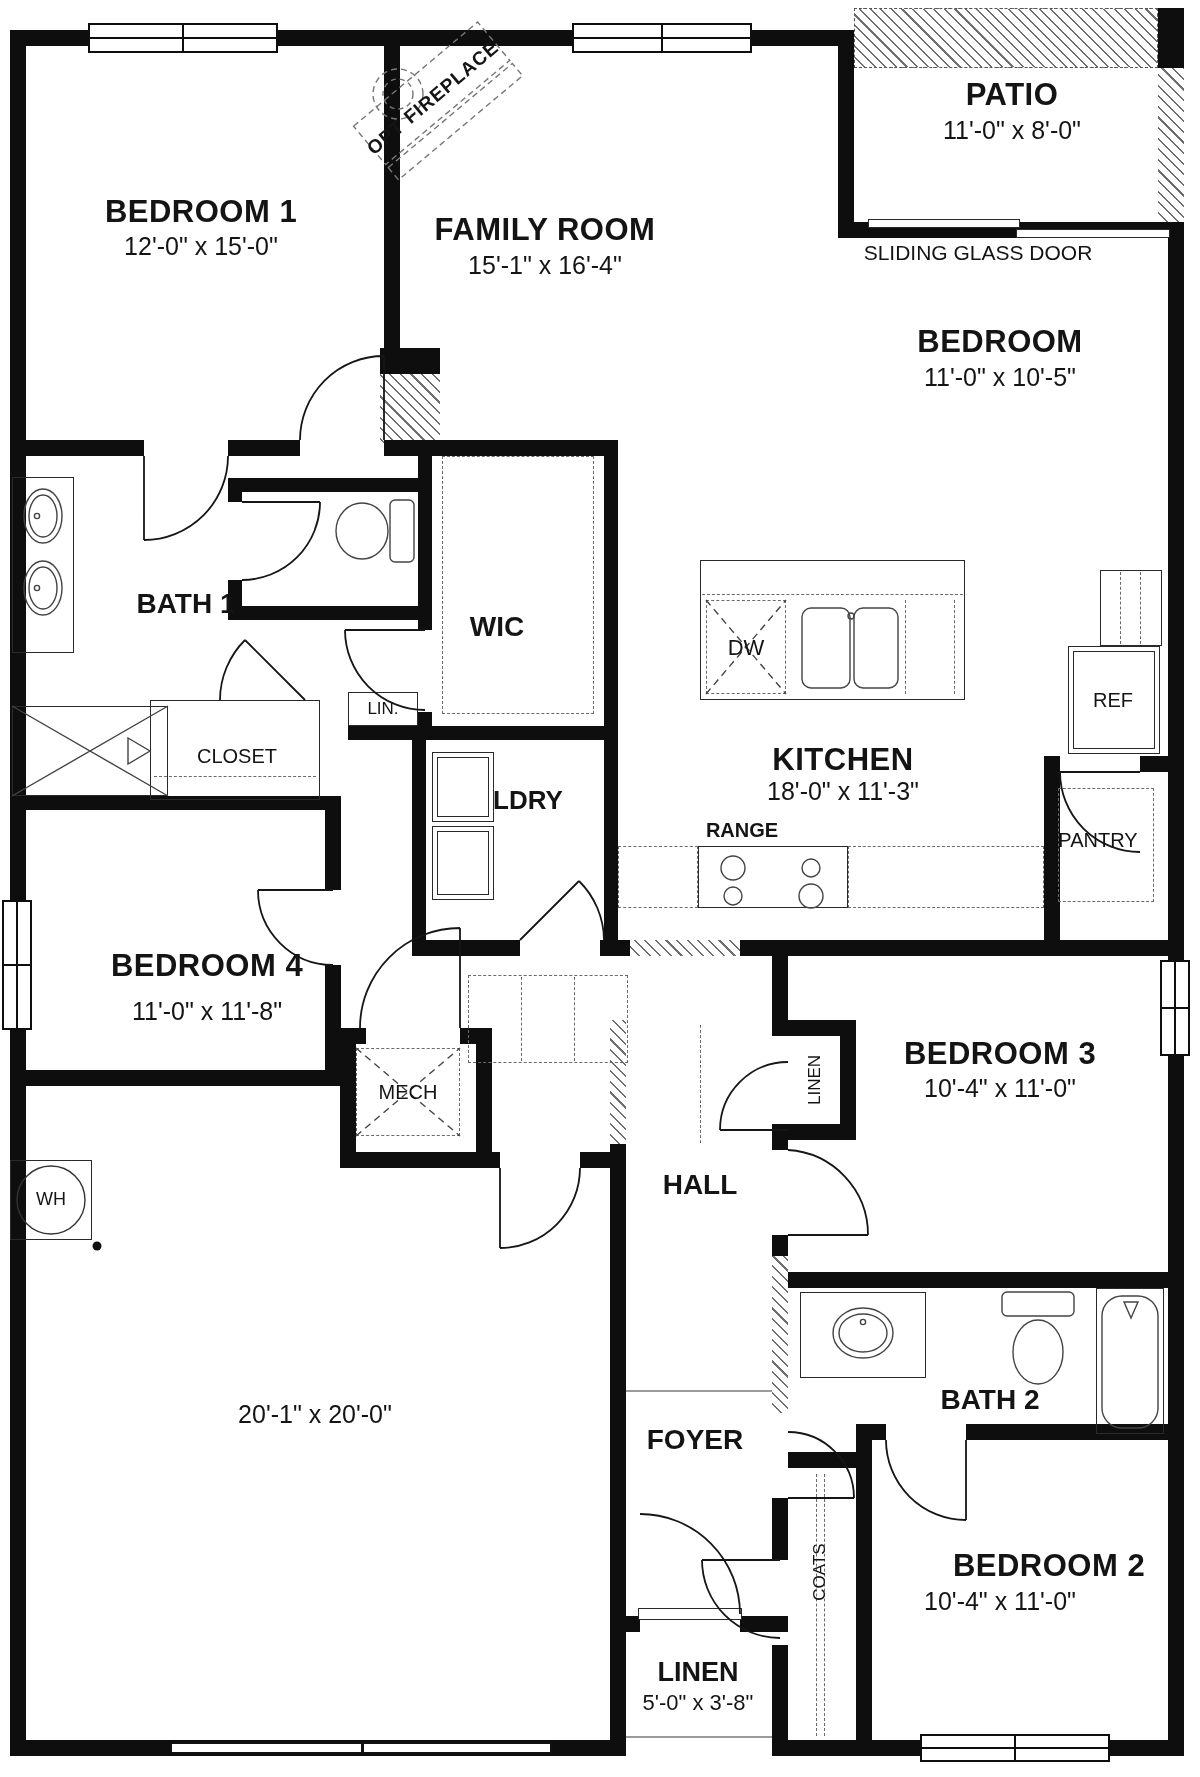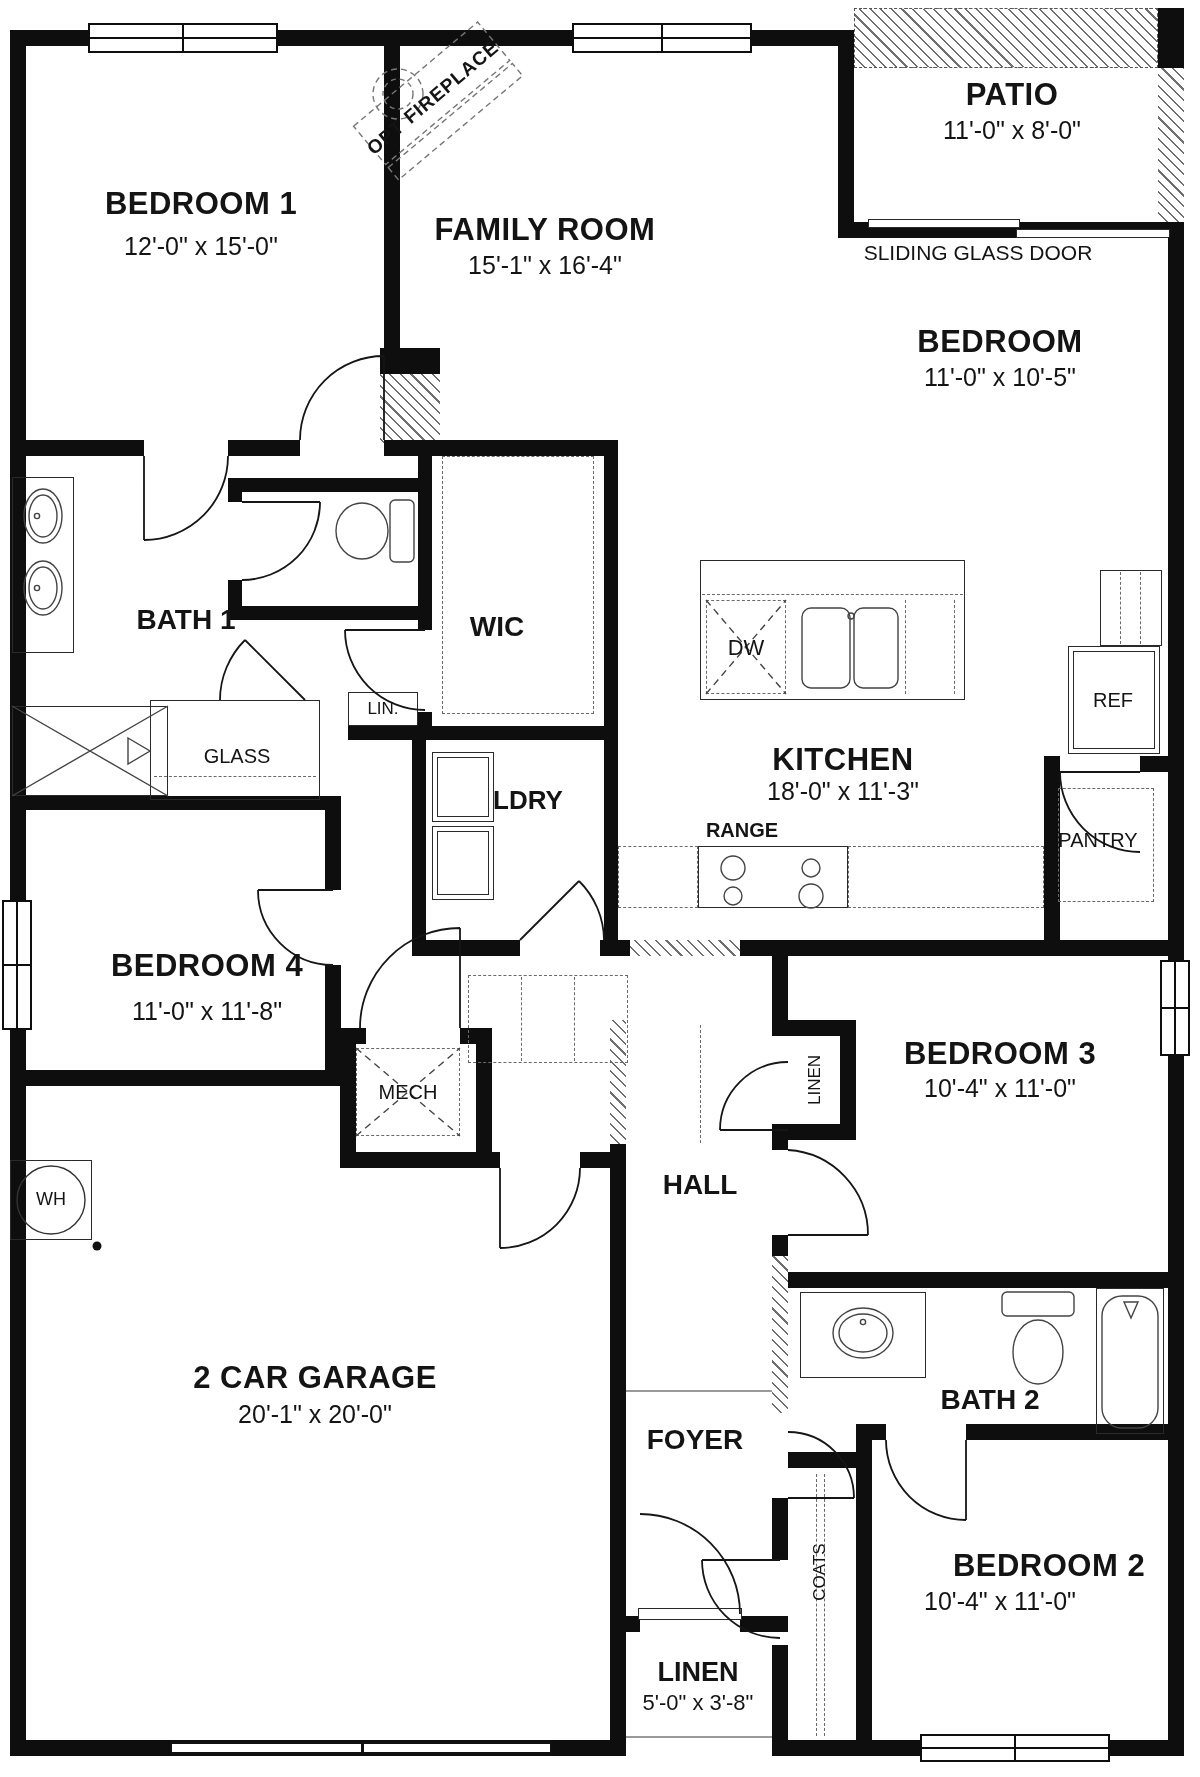--- a/index.html
+++ b/index.html
@@ -247,40 +247,40 @@
 
       <g transform="rotate(-40 430 96)" stroke="#777" stroke-dasharray="6 4">
         <rect x="352" y="70" width="162" height="50"></rect>
         <rect x="352" y="124" width="162" height="16"></rect>
       </g>
       <circle cx="398" cy="94" r="25" stroke="#777" stroke-dasharray="6 4"></circle>
       <circle cx="398" cy="94" r="15" stroke="#777" stroke-dasharray="5 4"></circle>
     </g>
   </svg>
 
-  <div class="label name" style="left:201px;top:204px">BEDROOM 1</div>
+  <div class="label name" style="left:201px;top:212px">BEDROOM 1</div>
   <div class="label dims" style="left:201px;top:246px">12'-0" x 15'-0"</div>
 
   <div class="label name" style="left:545px;top:230px">FAMILY ROOM</div>
   <div class="label dims" style="left:545px;top:265px">15'-1" x 16'-4"</div>
 
   <div class="label rotfp" style="left:433px;top:98px">OPT FIREPLACE</div>
 
   <div class="label name" style="left:1012px;top:95px">PATIO</div>
   <div class="label dims" style="left:1012px;top:130px">11'-0" x 8'-0"</div>
 
   <div class="label small" style="left:978px;top:253px;font-size:21px;font-weight:500">SLIDING GLASS DOOR</div>
 
   <div class="label name" style="left:1000px;top:342px">BEDROOM</div>
   <div class="label dims" style="left:1000px;top:377px">11'-0" x 10'-5"</div>
 
-  <div class="label mid" style="left:186px;top:620px">BATH 1</div>
+  <div class="label mid" style="left:186px;top:604px">BATH 1</div>
   <div class="label mid" style="left:497px;top:627px">WIC</div>
   <div class="label tiny" style="left:383px;top:709px">LIN.</div>
-  <div class="label small" style="left:237px;top:756px;font-weight:500">GLASS</div>
+  <div class="label small" style="left:237px;top:756px;font-weight:500">CLOSET</div>
   <div class="label mid" style="left:528px;top:800px;font-size:26px">LDRY</div>
 
   <div class="label name" style="left:843px;top:760px">KITCHEN</div>
   <div class="label dims" style="left:843px;top:791px">18'-0" x 11'-3"</div>
   <div class="label small" style="left:746px;top:648px;font-weight:500;font-size:22px">DW</div>
   <div class="label small" style="left:742px;top:830px;font-weight:700">RANGE</div>
   <div class="label small" style="left:1113px;top:700px;font-weight:500">REF</div>
   <div class="label small" style="left:1098px;top:840px;font-weight:500">PANTRY</div>
 
   <div class="label name" style="left:207px;top:966px">BEDROOM 4</div>
@@ -289,21 +289,20 @@
   <div class="label tiny" style="left:51px;top:1199px;font-weight:500;font-size:18px">WH</div>
 
   <div class="label mid" style="left:700px;top:1185px">HALL</div>
 
   <div class="label name" style="left:1000px;top:1054px">BEDROOM 3</div>
   <div class="label dims" style="left:1000px;top:1088px">10'-4" x 11'-0"</div>
   <div class="label tiny rot" style="left:815px;top:1080px;font-weight:500">LINEN</div>
 
   <div class="label mid" style="left:990px;top:1400px">BATH 2</div>
 
-  <div class="label name" style="left:315px;top:1378px">2 CAR GARAGE</div>
   <div class="label dims" style="left:315px;top:1414px">20'-1" x 20'-0"</div>
 
   <div class="label mid" style="left:695px;top:1440px">FOYER</div>
   <div class="label tiny rot" style="left:820px;top:1572px;font-weight:500">COATS</div>
 
   <div class="label name" style="left:1049px;top:1566px">BEDROOM 2</div>
   <div class="label dims" style="left:1000px;top:1601px">10'-4" x 11'-0"</div>
 
   <div class="label mid" style="left:698px;top:1672px;font-size:27px">LINEN</div>
   <div class="label dims" style="left:698px;top:1703px;font-size:22px">5'-0" x 3'-8"</div>

